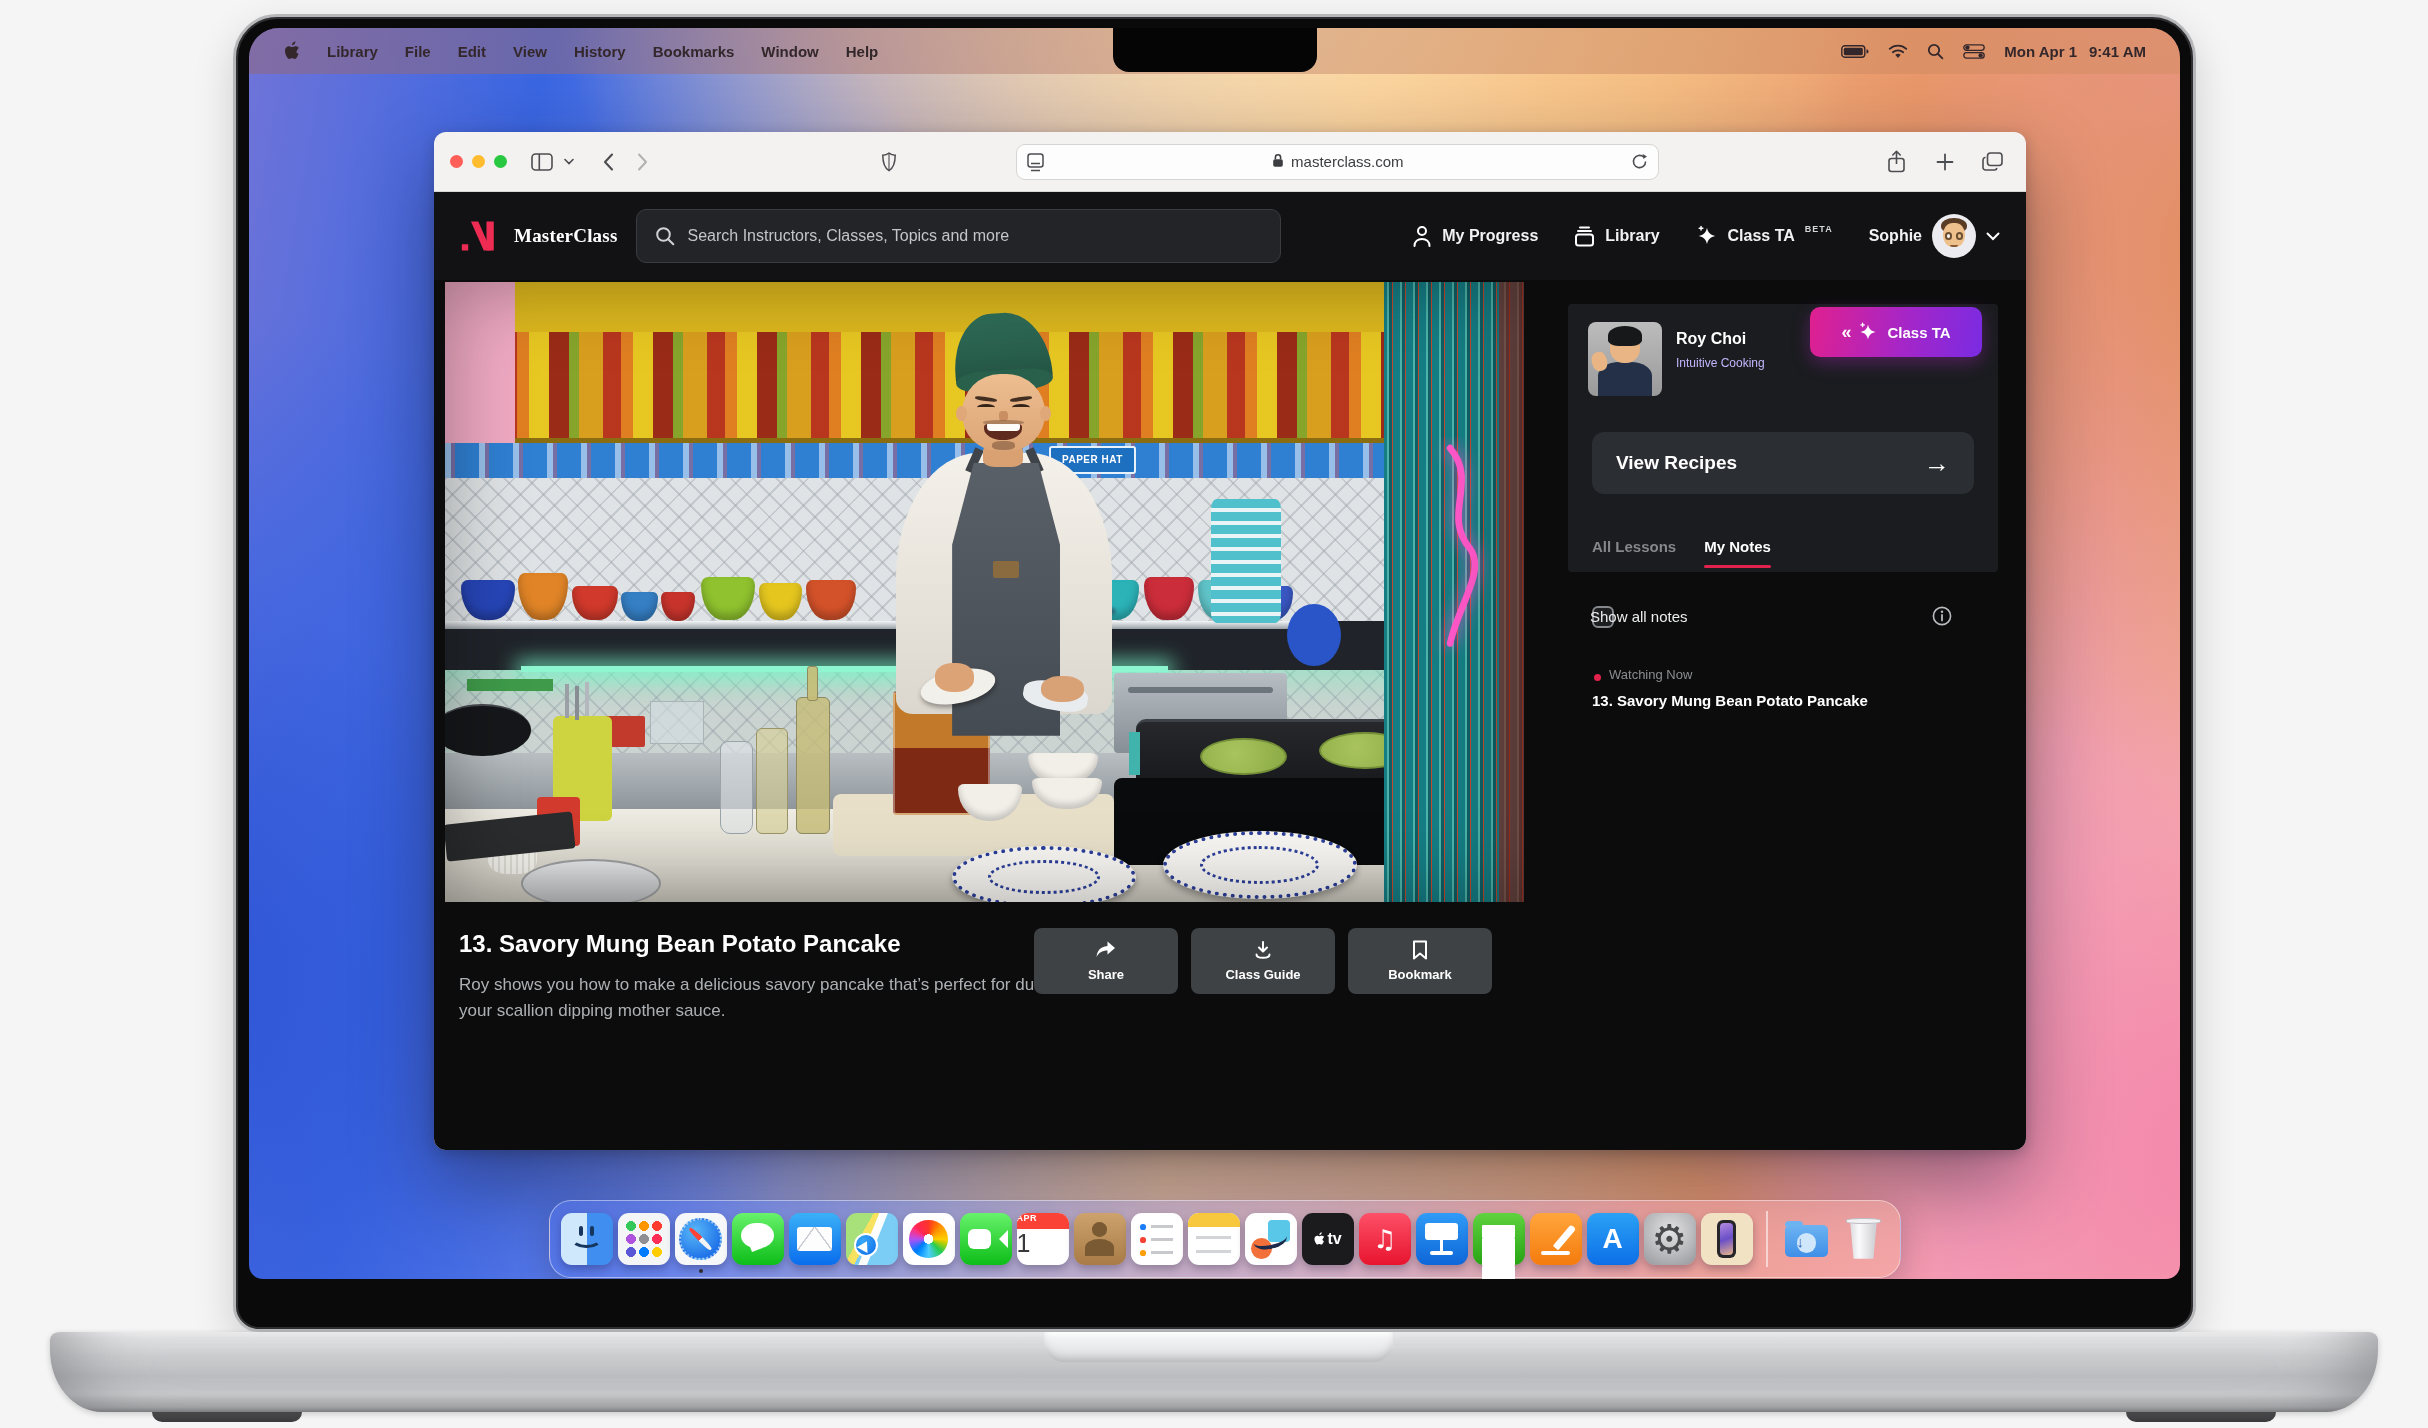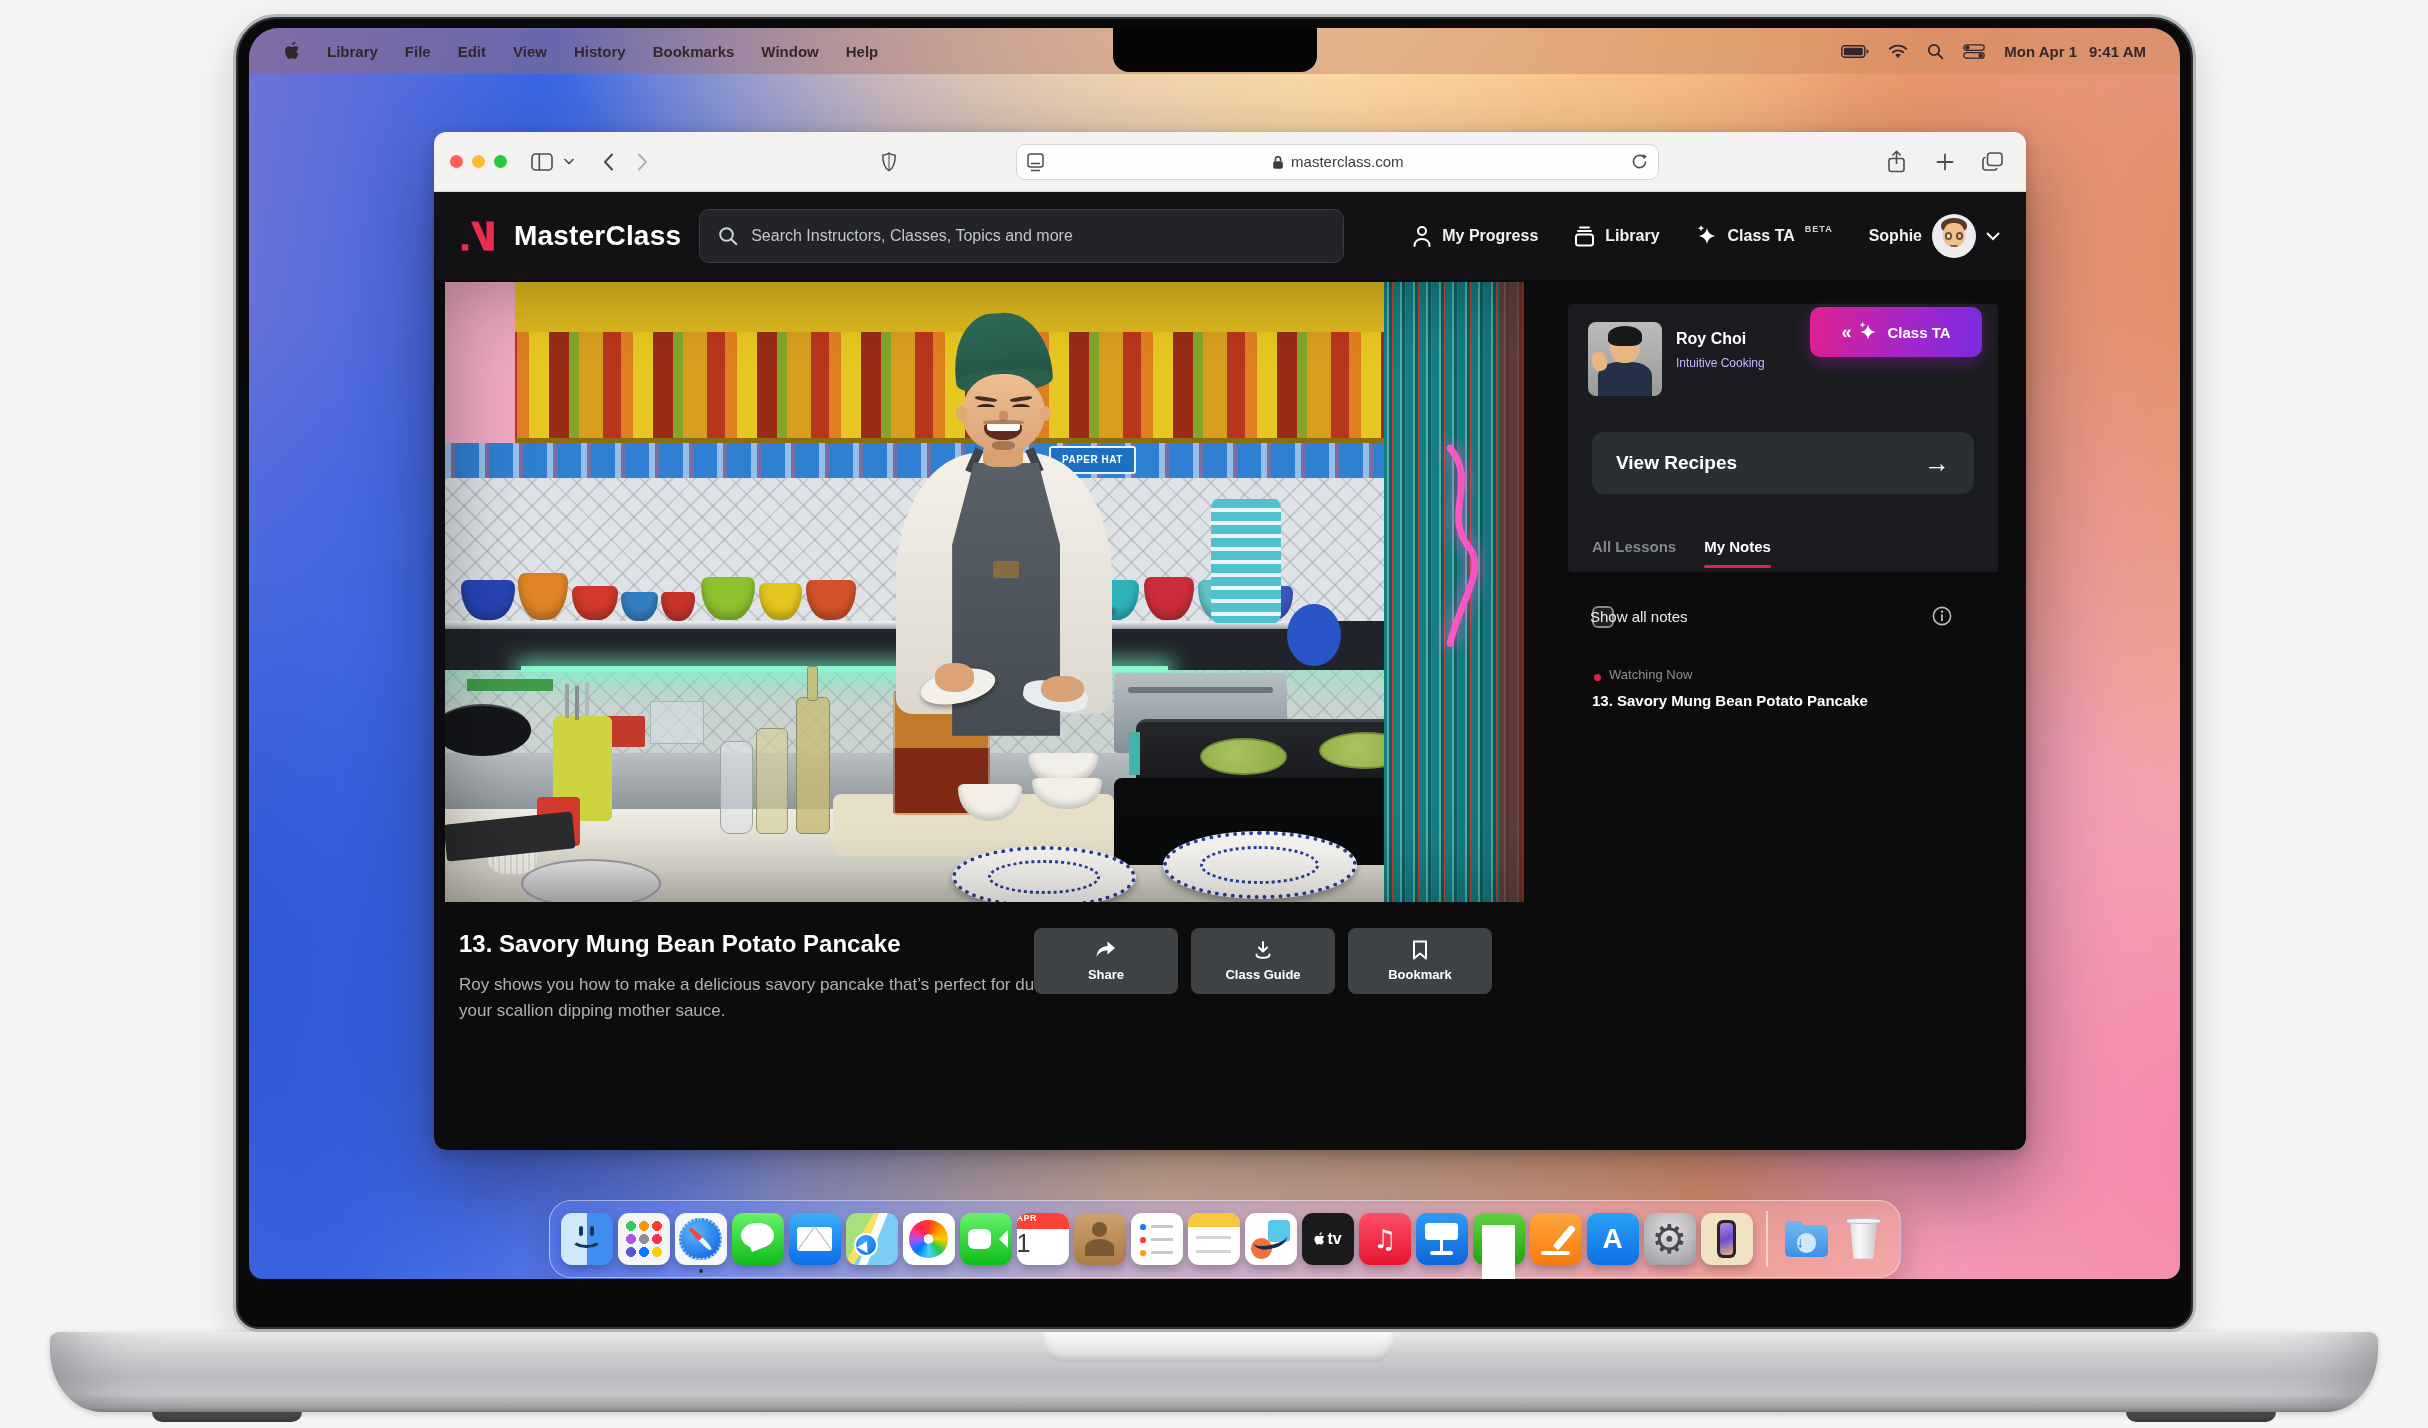--- a/index.html
+++ b/index.html
@@ -47,28 +47,28 @@
   .toolbar{height:60px;display:flex;align-items:center;padding:0 16px;border-bottom:1px solid #d9d6d3;color:#55565a}
   .tl{display:flex;gap:9px;margin-right:18px}
   .tl i{width:13px;height:13px;border-radius:50%;display:block}
   .tl .c{background:#ff5f57}.tl .m{background:#febc2e}.tl .z{background:#28c840}
   .tb-btn{display:flex;align-items:center;justify-content:center;width:34px;height:34px;border-radius:7px;color:#4c4d51}
   .tb-btn.dim{color:#b4b2b0}
   .urlfield{position:relative;width:643px;height:36px;margin:0 auto;background:#fdfdfd;border:1px solid #d7d4d1;border-radius:9px;
     display:flex;align-items:center;justify-content:center;color:#4c4d51;font-size:15px}
   .urlfield .lefticon{position:absolute;left:10px;top:8px}
   .urlfield .reload{position:absolute;right:10px;top:8px}
-  .urltext{display:flex;align-items:flex-end;gap:7px;color:#3c3d40}
+  .urltext{display:flex;align-items:flex-start;gap:7px;color:#3c3d40}
   .tb-right{display:flex;align-items:center;gap:14px;margin-left:auto}
 
   
   .webpage{position:relative;height:958px;background:#0c0c0d;color:#fff}
   .mc-header{height:88px;display:flex;align-items:center;padding:0 26px;background:#121214}
   .mc-logo{display:flex;align-items:center;gap:12px}
-  .mc-wordmark{font-family:Liberation Sans, sans-serif;font-size:28px;font-weight:700;letter-spacing:.2px}
+  .mc-wordmark{font-family:Liberation Serif, serif;font-size:19px;font-weight:700;letter-spacing:.2px}
   .mc-search{position:relative;margin-left:18px;width:645px;height:54px;background:#222427;border:1px solid #393c40;border-radius:10px;
     display:flex;align-items:center;padding:0 18px;gap:13px}
   .mc-search input{flex:1;background:transparent;border:none;outline:none;color:#f97316;font-size:16px;font-family:inherit}
   .mc-search input::placeholder{color:#c3c6c9}
   .mc-nav{margin-left:auto;display:flex;align-items:center;gap:36px;font-size:16px;font-weight:600;color:#f2f2f4}
   .mc-nav .navitem{display:flex;align-items:center;gap:10px;cursor:default}
   .beta{font-size:9px;letter-spacing:1px;transform:translateY(-7px);display:inline-block;color:#d4d6d9;font-weight:700}
   .avatar{width:44px;height:44px;border-radius:50%;background:#ececf0;position:relative;overflow:hidden}
   .avatar .hair{position:absolute;left:21%;top:8%;width:58%;height:36%;background:#5a3b24;border-radius:50% 50% 40% 40%}
   .avatar .face{position:absolute;left:26%;top:20%;width:48%;height:56%;background:#eec08c;border-radius:46%}

